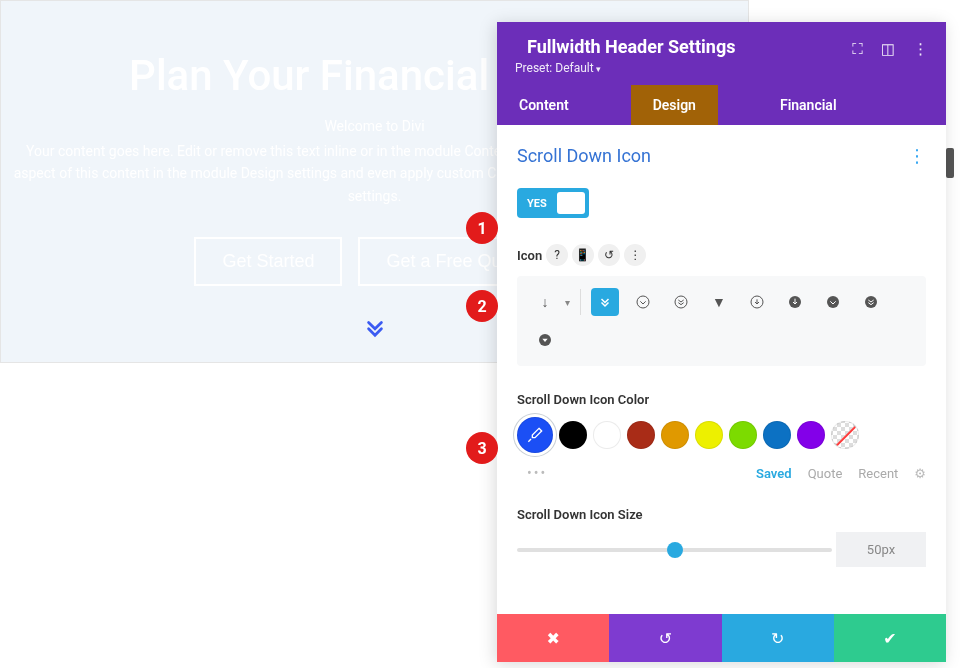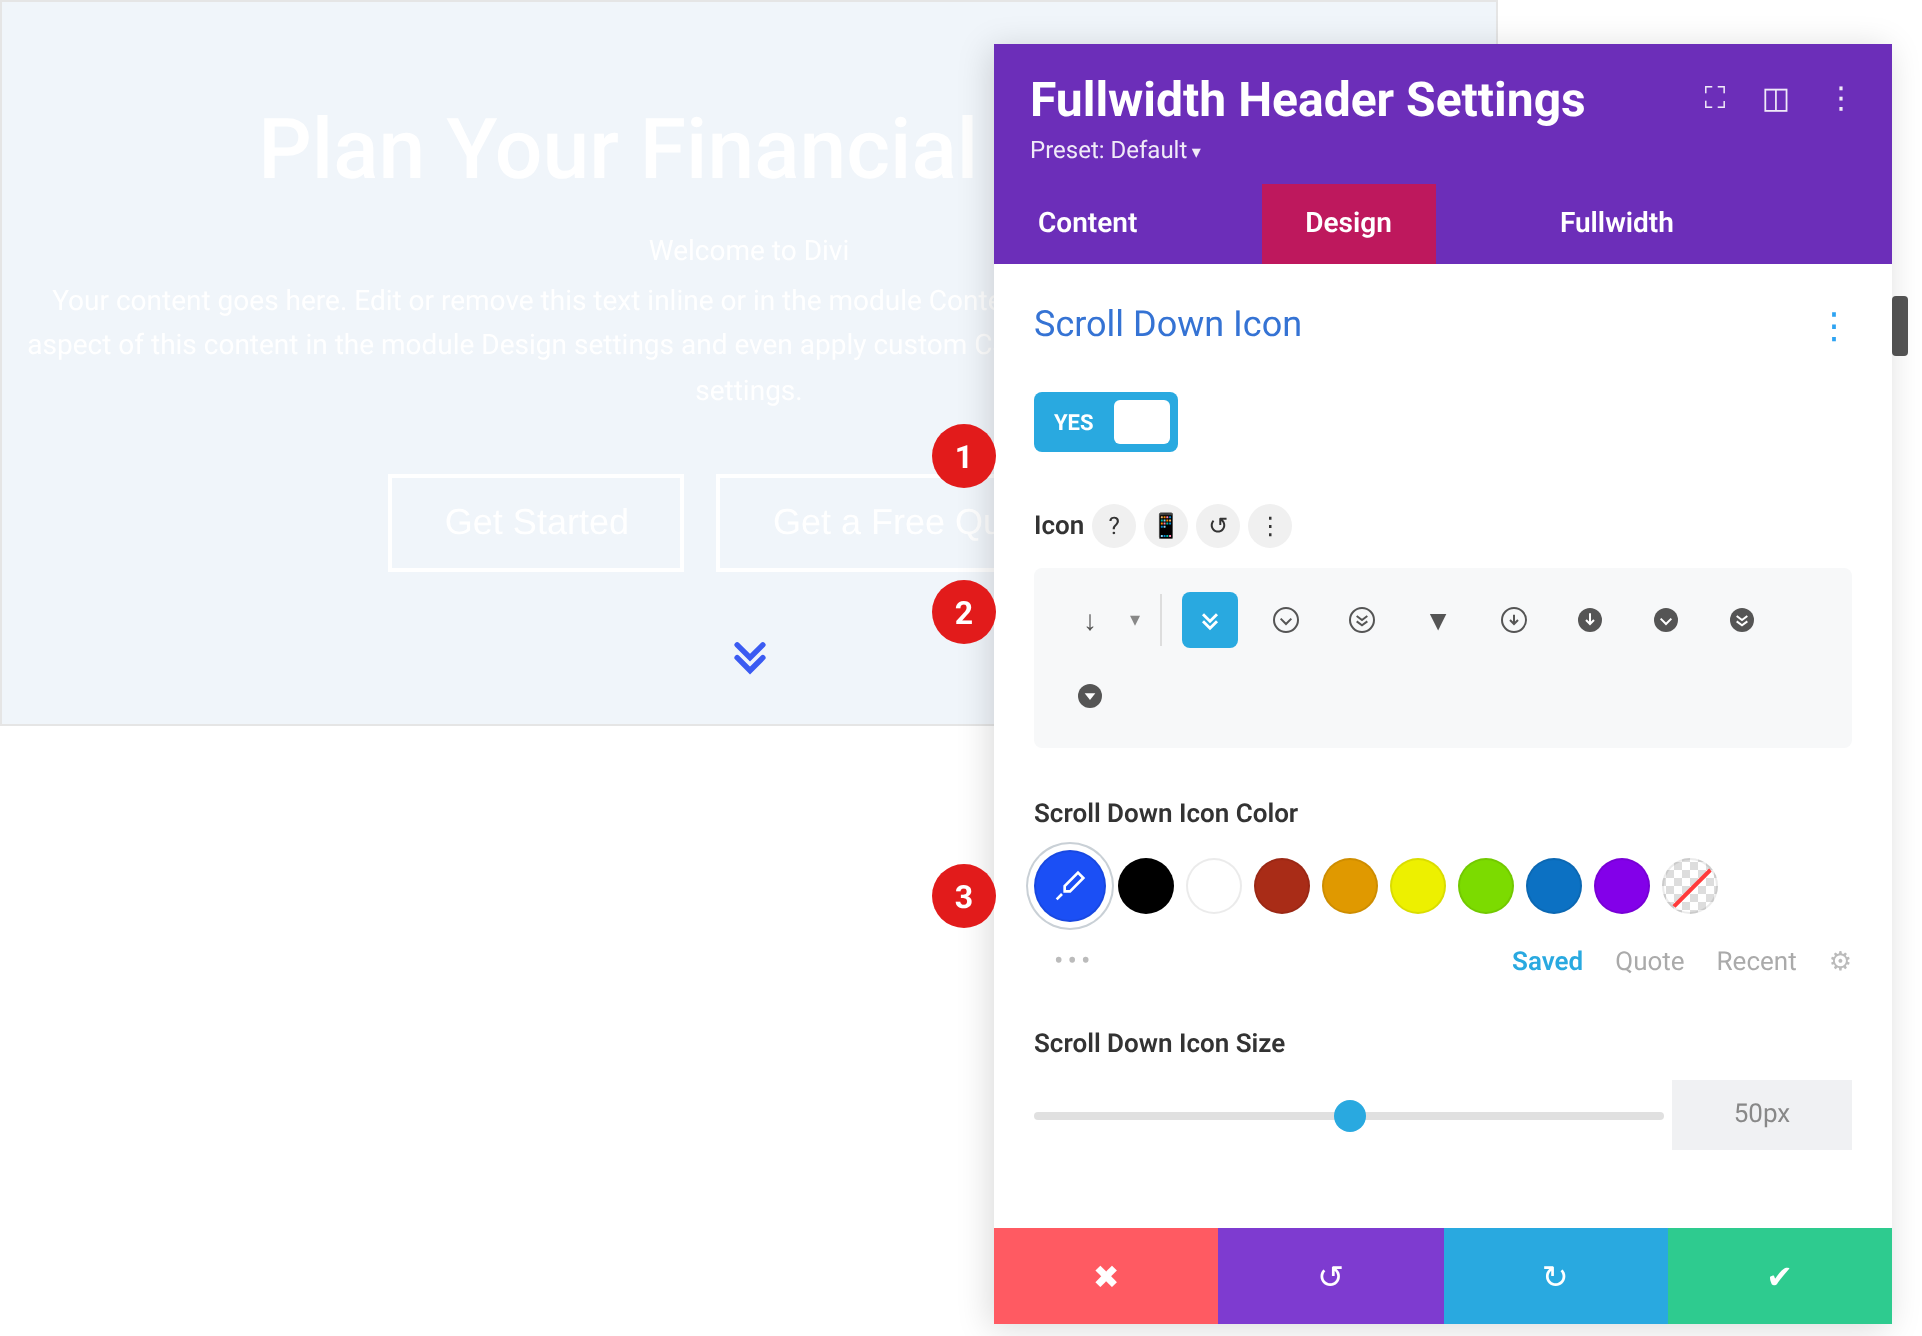--- a/index.html
+++ b/index.html
@@ -9,29 +9,29 @@
 .hero h1 { color: #fff; font-size: 42px; font-weight: 500; margin-bottom: 18px; }
 .hero .subtitle { color: #fff; font-size: 14px; margin-bottom: 6px; }
 .hero .desc { color: #fff; font-size: 14px; line-height: 1.6; margin-bottom: 30px; padding: 0 10px; }
 .hero-buttons { display: flex; justify-content: center; gap: 16px; }
 .hero-btn { border: 2px solid #fff; color: #fff; padding: 12px 26px; font-size: 18px; background: transparent; cursor: pointer; }
 .scroll-indicator { margin-top: 30px; color: #3b5bf2; font-size: 20px; }
 
 .panel { position: absolute; right: 15px; top: 22px; width: 449px; height: 640px; background: #fff; box-shadow: -2px 2px 16px rgba(0,0,0,0.15); display: flex; flex-direction: column; }
 
 .panel-header { background: #6c2eb9; color: #fff; padding: 14px 18px 10px; position: relative; }
-.panel-title { font-size: 24px; font-weight: 700; margin-bottom: 4px; }
+.panel-title { font-size: 18px; font-weight: 700; margin-bottom: 4px; margin-left: 12px; }
 .panel-preset { font-size: 12px; opacity: 0.9; }
 .panel-preset::after { content: " ▾"; font-size: 9px; }
 .header-icons { position: absolute; right: 18px; top: 18px; display: flex; gap: 18px; }
 .header-icons span { cursor: pointer; font-size: 15px; opacity: 0.9; }
 
 .tabs { display: flex; background: #6c2eb9; gap: 40px; }
 .tab { flex: 0 0 auto; padding: 12px 22px; color: #fff; font-size: 14px; font-weight: 600; cursor: pointer; }
-.tab.active { background: #be185d; }
+.tab.active { background: #a16207; }
 
 .panel-body { flex: 1; overflow-y: auto; padding: 20px 20px 10px; position: relative; }
 
 .section-head { display: flex; justify-content: space-between; align-items: flex-start; margin-bottom: 22px; }
 .section-title { color: #3573d4; font-size: 18px; font-weight: 400; }
 .section-menu { color: #2ea3f2; font-size: 18px; cursor: pointer; }
 
 .field-label { font-size: 13px; font-weight: 600; color: #333; margin-bottom: 10px; display: flex; align-items: center; gap: 6px; }
 
 .toggle { display: inline-flex; align-items: center; background: #29a9e0; border-radius: 4px; height: 30px; padding: 0; cursor: pointer; }
@@ -106,21 +106,21 @@
     <div class="header-icons">
       <span>⛶</span>
       <span>◫</span>
       <span>⋮</span>
     </div>
   </div>
 
   <div class="tabs">
     <div class="tab">Content</div>
     <div class="tab active">Design</div>
-    <div class="tab">Fullwidth</div>
+    <div class="tab">Financial</div>
   </div>
 
   <div class="panel-body">
     <div class="section-head">
       <div class="section-title">Scroll Down Icon</div>
       <div class="section-menu">⋮</div>
     </div>
 
     <div class="field-group">
       <div class="toggle">

